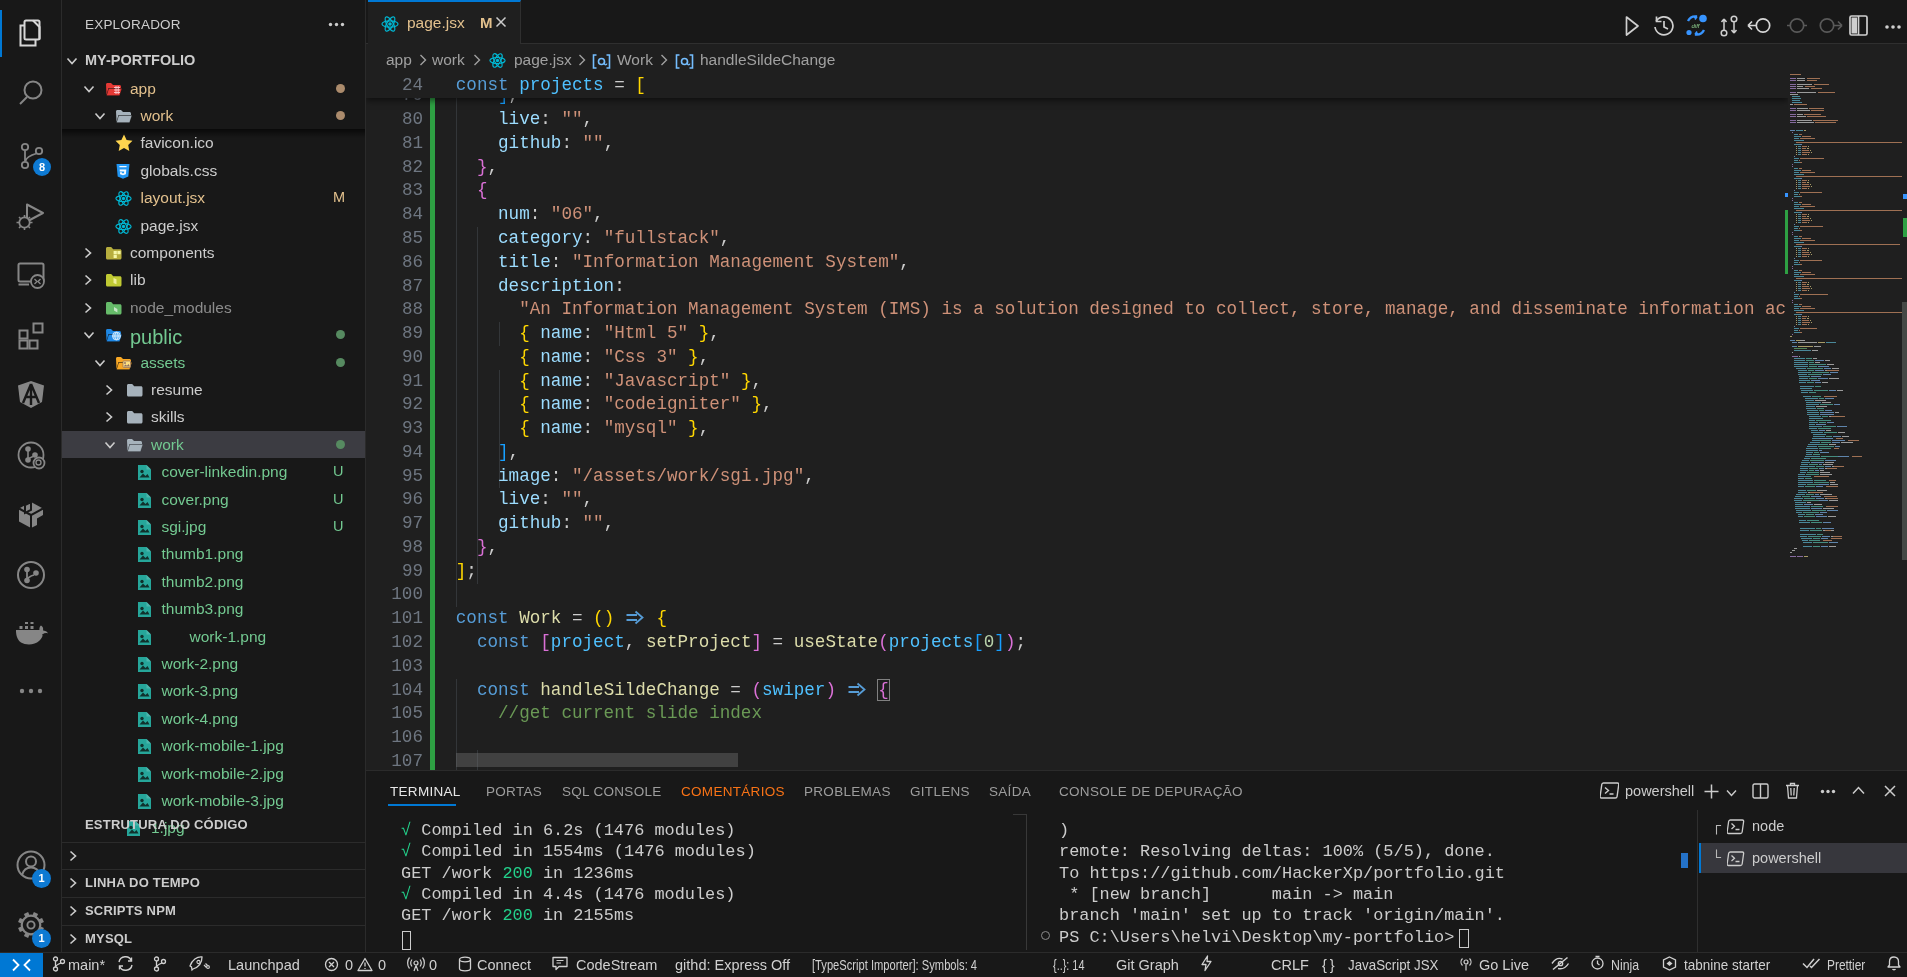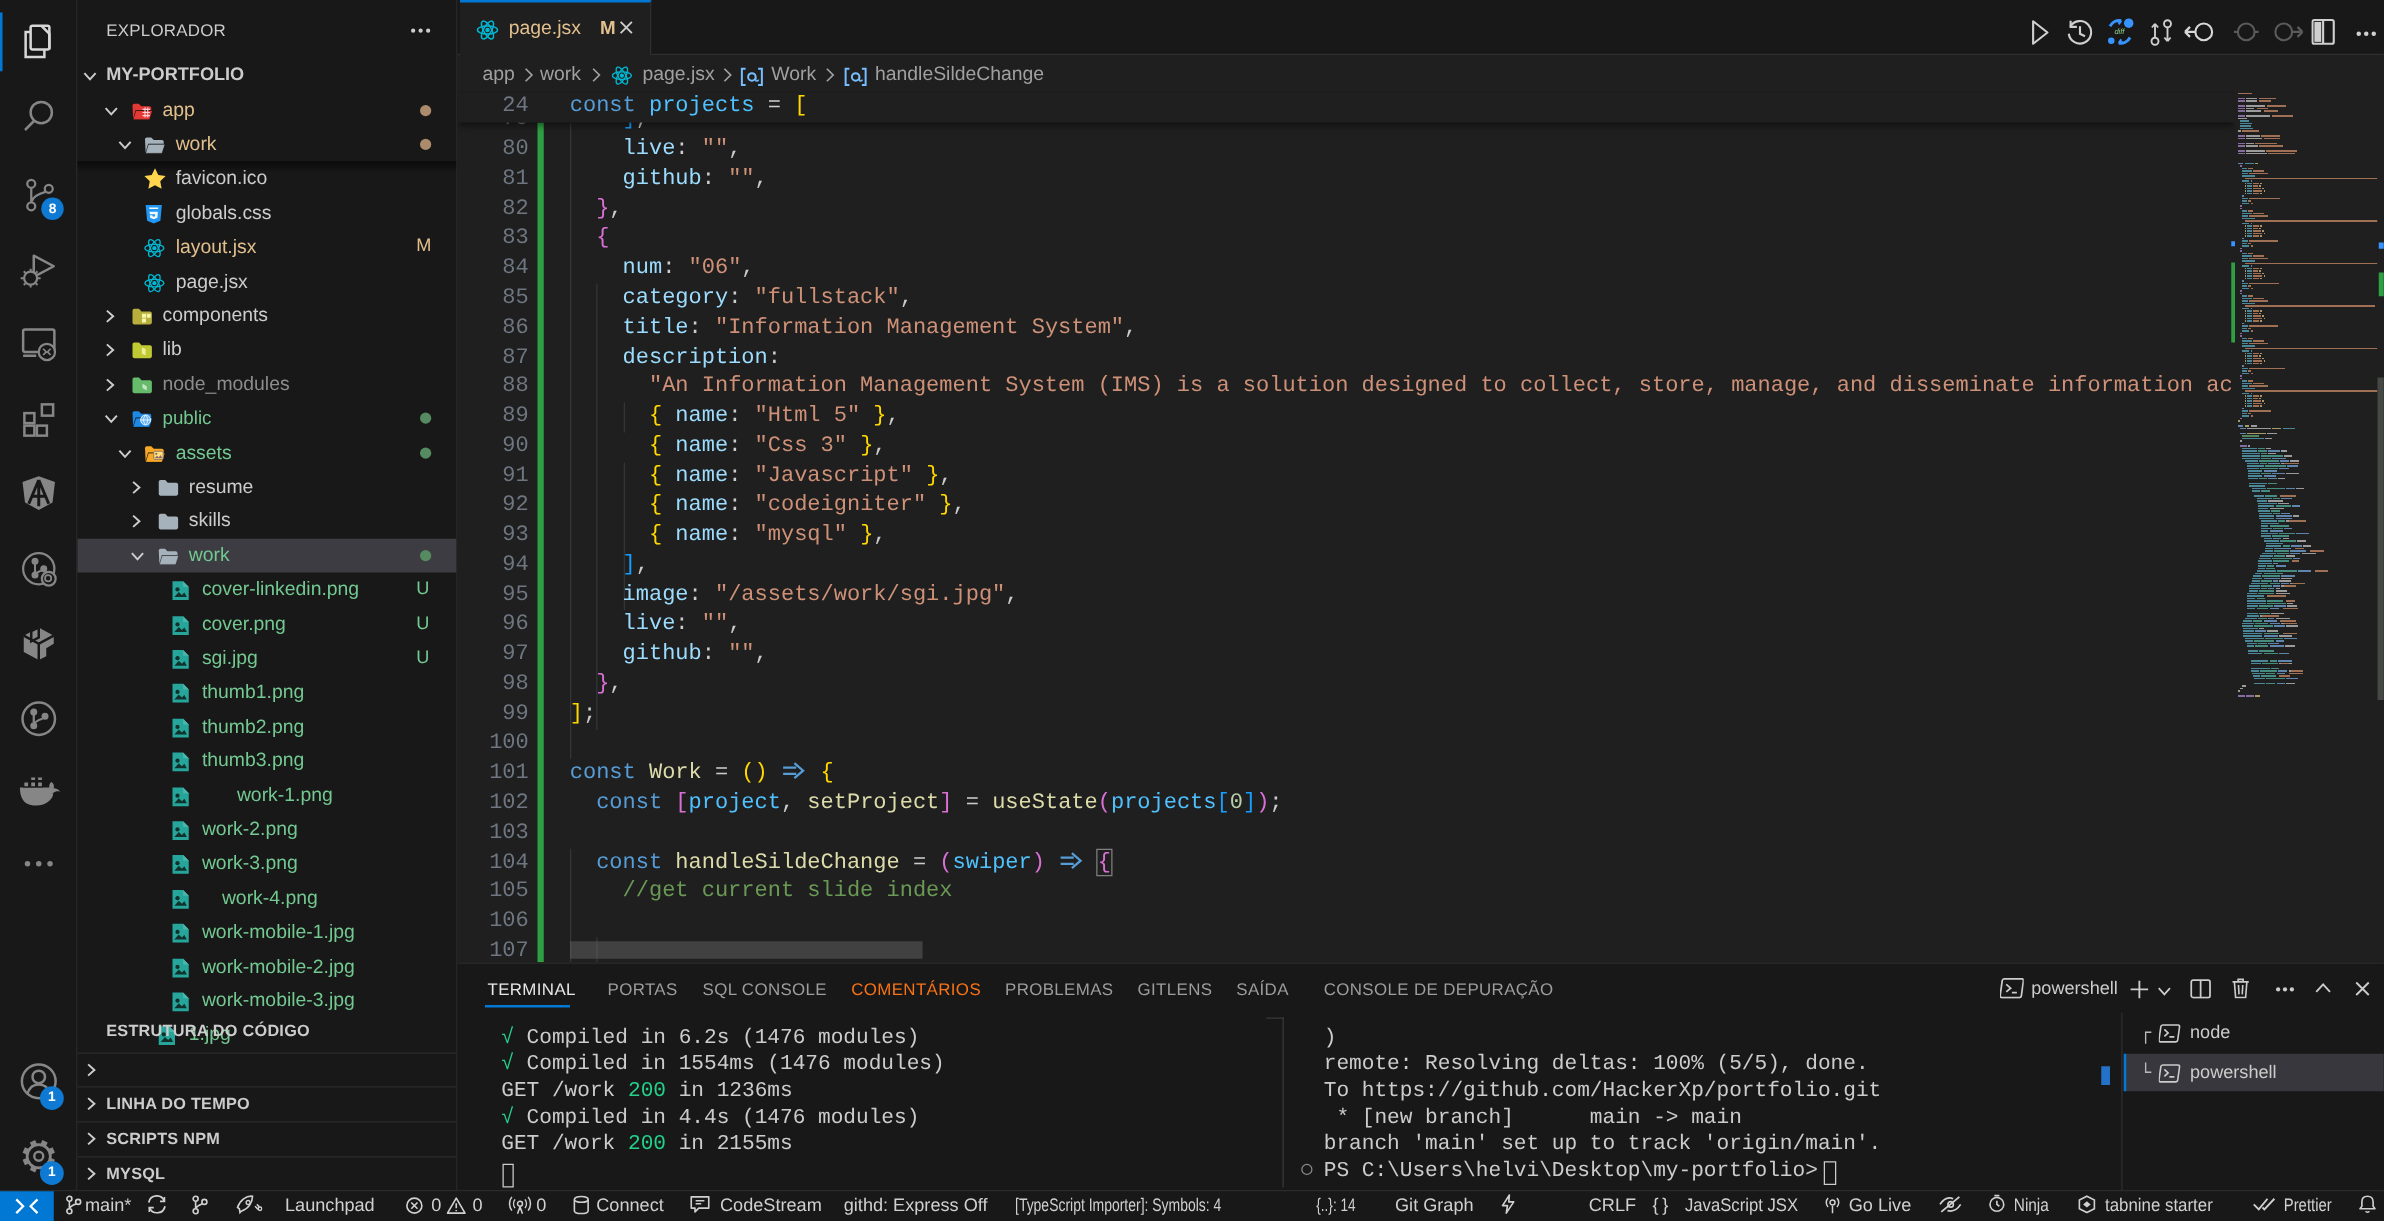--- a/index.html
+++ b/index.html
@@ -187,21 +187,21 @@
 <div class="abs" style="left:130px;top:298.8px;font-size:15.5px;font-weight:400;color:#8c8c8c;white-space:nowrap;">node_modules</div>
 <svg class="abs" style="left:83px;top:330.2px" width="12" height="10" viewBox="0 0 12 10">
     <path d="M1.5 2.5 L6 7.5 L10.5 2.5" stroke="#cccccc" stroke-width="1.6" fill="none"></path>
   </svg>
 <svg class="abs" style="left:105px;top:327.2px" width="18" height="17" viewBox="0 0 18 17">
     <path d="M1 3.5 C1 2.7 1.6 2 2.5 2 H6 L8 4 H14.5 C15.3 4 16 4.7 16 5.5 V7 H3.5 L1.5 14 Z" fill="#1e88e5"></path>
     <path d="M3.8 7.5 H16.8 L14.5 14.5 H1.6 Z" fill="#1e88e5" stroke="rgba(0,0,0,0.25)" stroke-width="0.5"></path>
     <circle cx="11.5" cy="9" r="4" fill="#64b5f6" stroke="#e3f2fd" stroke-width="0.8"></circle>
     <path d="M7.5 9 h8 M11.5 5 c-2.2 2.5 -2.2 5.5 0 8 M11.5 5 c2.2 2.5 2.2 5.5 0 8" stroke="#e3f2fd" stroke-width="0.8" fill="none"></path>
   </svg>
-<div class="abs" style="left:130px;top:326.2px;font-size:15px;font-weight:400;color:#73C991;white-space:nowrap;">public</div>
+<div class="abs" style="left:130px;top:326.2px;font-size:20px;font-weight:400;color:#73C991;white-space:nowrap;">public</div>
 <div class="abs" style="left:336px;top:330.2px;width:9px;height:9px;border-radius:50%;background:#568a60;"></div>
 <svg class="abs" style="left:94px;top:357.59999999999997px" width="12" height="10" viewBox="0 0 12 10">
     <path d="M1.5 2.5 L6 7.5 L10.5 2.5" stroke="#cccccc" stroke-width="1.6" fill="none"></path>
   </svg>
 <svg class="abs" style="left:114.5px;top:354.59999999999997px" width="18" height="17" viewBox="0 0 18 17">
     <path d="M1 3.5 C1 2.7 1.6 2 2.5 2 H6 L8 4 H14.5 C15.3 4 16 4.7 16 5.5 V7 H3.5 L1.5 14 Z" fill="#f9a825"></path>
     <path d="M3.8 7.5 H16.8 L14.5 14.5 H1.6 Z" fill="#f9a825" stroke="rgba(0,0,0,0.25)" stroke-width="0.5"></path>
     <rect x="8" y="6" width="7.5" height="6.5" rx="0.8" fill="#ffe082" stroke="#8d6e63" stroke-width="0.7"></rect>
     <circle cx="10" cy="8" r="0.9" fill="#8d6e63"></circle>
     <path d="M8.5 11.5 l2-2 1.5 1.2 1.5-1.7 1.5 2.5 Z" fill="#8d6e63"></path>
@@ -297,21 +297,21 @@
     <circle cx="5" cy="7.5" r="1.7" fill="#10312c"></circle>
     <path d="M2.5 13.5 L6 9.5 L8.5 12 L10.5 10 L12.5 13.5 Z" fill="#10312c"></path>
   </svg>
 <div class="abs" style="left:161.5px;top:682.4px;font-size:15.5px;font-weight:400;color:#73C991;white-space:nowrap;">work-3.png</div>
 <svg class="abs" style="left:136.5px;top:710.8px" width="15" height="17" viewBox="0 0 15 17">
     <path d="M1 1 H9.5 L14 5.5 V16 H1 Z" fill="#26a69a"></path>
     <path d="M9.5 1 L9.5 5.5 L14 5.5 Z" fill="#4db6ac"></path>
     <circle cx="5" cy="7.5" r="1.7" fill="#10312c"></circle>
     <path d="M2.5 13.5 L6 9.5 L8.5 12 L10.5 10 L12.5 13.5 Z" fill="#10312c"></path>
   </svg>
-<div class="abs" style="left:161.5px;top:709.8px;font-size:15.5px;font-weight:400;color:#73C991;white-space:nowrap;margin-left:16px;">work-4.png</div>
+<div class="abs" style="left:161.5px;top:709.8px;font-size:15.5px;font-weight:400;color:#73C991;white-space:nowrap;">work-4.png</div>
 <svg class="abs" style="left:136.5px;top:738.2px" width="15" height="17" viewBox="0 0 15 17">
     <path d="M1 1 H9.5 L14 5.5 V16 H1 Z" fill="#26a69a"></path>
     <path d="M9.5 1 L9.5 5.5 L14 5.5 Z" fill="#4db6ac"></path>
     <circle cx="5" cy="7.5" r="1.7" fill="#10312c"></circle>
     <path d="M2.5 13.5 L6 9.5 L8.5 12 L10.5 10 L12.5 13.5 Z" fill="#10312c"></path>
   </svg>
 <div class="abs" style="left:161.5px;top:737.2px;font-size:15.5px;font-weight:400;color:#73C991;white-space:nowrap;">work-mobile-1.jpg</div>
 <svg class="abs" style="left:136.5px;top:765.6px" width="15" height="17" viewBox="0 0 15 17">
     <path d="M1 1 H9.5 L14 5.5 V16 H1 Z" fill="#26a69a"></path>
     <path d="M9.5 1 L9.5 5.5 L14 5.5 Z" fill="#4db6ac"></path>

